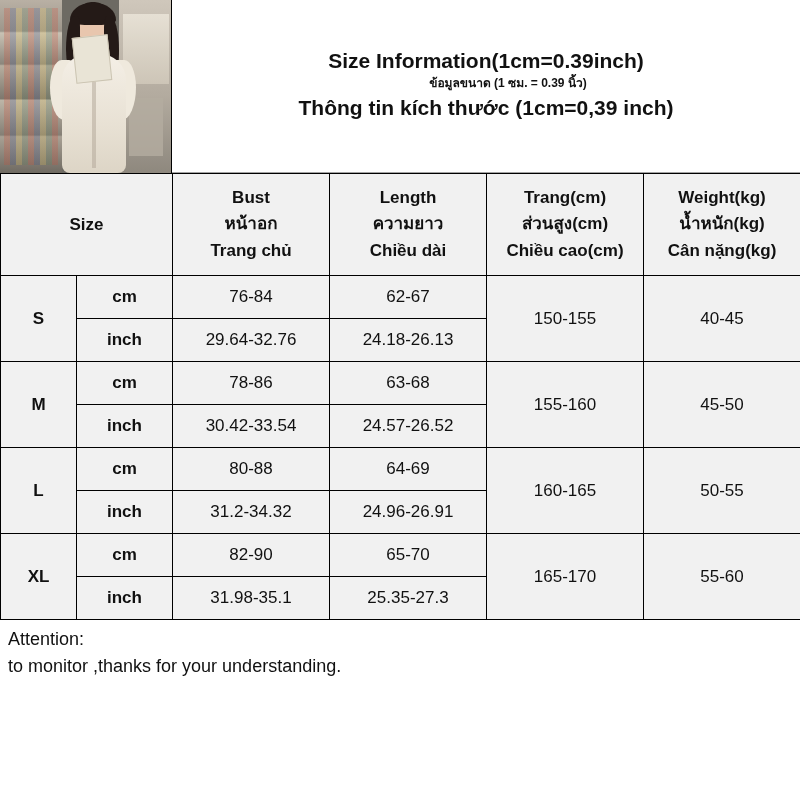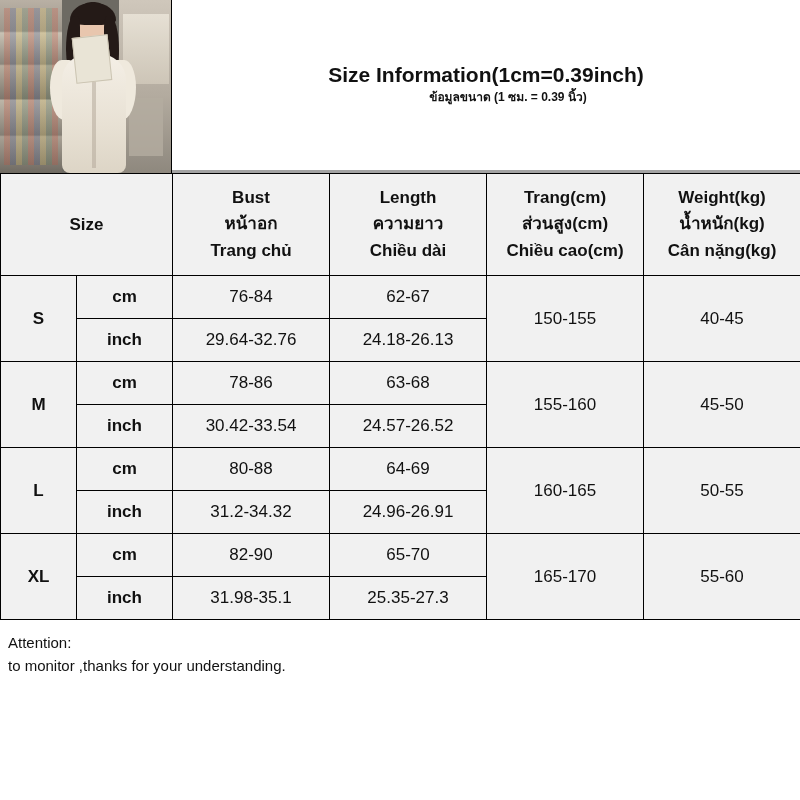--- a/index.html
+++ b/index.html
@@ -21,21 +21,21 @@
     background: #ffffff;
     box-sizing: border-box;
   }
 
   
   .header {
     display: flex;
     width: 800px;
     height: 173px;
     box-sizing: border-box;
-    border-bottom: 3px solid #a3a3a3;
+    border-bottom: 1px solid #a3a3a3;
   }
   .photo {
     width: 172px;
     height: 173px;
     flex: 0 0 172px;
     position: relative;
     overflow: hidden;
     background: #6d6a63;
     border-right: 1px solid #000;
     box-sizing: border-box;
@@ -227,23 +227,22 @@
   .hdr-stack span {
     display: block;
     line-height: 1.55;
     font-weight: bold;
     white-space: nowrap;
   }
 
   
   .attention {
     padding: 6px 8px 0 8px;
-    font-size: 15px;
+    font-size: 18px;
     line-height: 1.5;
-    margin-top: 6px;
   }
   .attention p { margin: 0; }
 </style>
 </head>
 <body>
 
 <div class="page">
 
   <div class="header">
     <div class="photo">
@@ -260,20 +259,21 @@
         <div class="sleeveR"></div>
         <div class="body"></div>
         <div class="placket"></div>
       </div>
       <div class="bag"></div>
     </div>
 
     <div class="titlebox">
       <div class="t-en">Size Information(1cm=0.39inch)</div>
       <div class="t-th">ข้อมูลขนาด (1 ซม. = 0.39 นิ้ว)</div>
+      <div class="t-vi">Thông tin kích thước (1cm=0,39 inch)</div>
     </div>
   </div>
 
   <table class="sizes">
     <colgroup>
       <col class="col-size">
       <col class="col-unit">
       <col class="col-bust">
       <col class="col-length">
       <col class="col-height">

